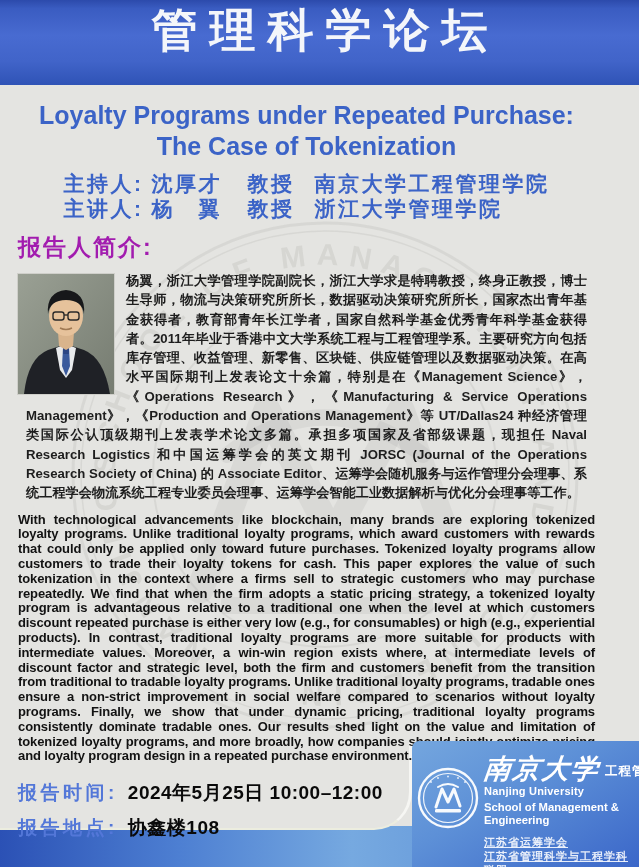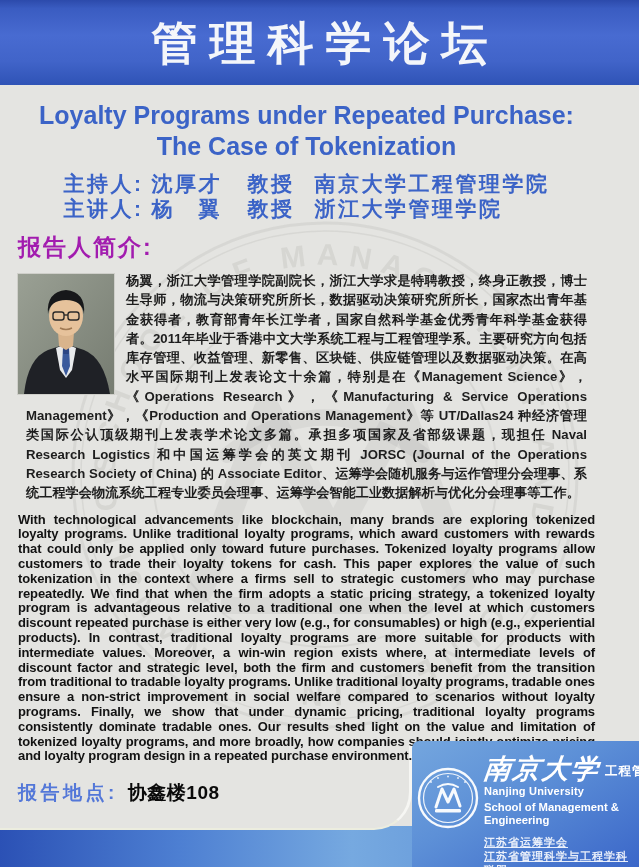--- a/index.html
+++ b/index.html
@@ -14,21 +14,21 @@
 
   
   .watermark{position:absolute;left:0;top:0;z-index:1;pointer-events:none;}
 
   
   .banner{
     position:absolute;left:0;top:0;width:639px;height:85px;z-index:6;
     background:linear-gradient(180deg,#2c4aab 0%,#3a5cc1 10%,#486bd1 42%,#4164c9 72%,#2f53b6 100%);
   }
   .banner h1{
-    margin:0;padding-top:13px;
+    margin:0;
     text-align:center;
     font-family:"Liberation Serif","DejaVu Serif",serif;
     font-size:46px;font-weight:700;
     color:#f4f6fa;letter-spacing:12px;text-indent:12px;
   }
 
   
   .main{position:absolute;left:0;top:85px;width:613px;z-index:5;}
 
   .talk-title{
@@ -223,18 +223,21 @@
 
         <path d="M 42 54 Q 48 57 54 54" stroke="#a07a54" stroke-width="1.4" fill="none"></path>
       </svg>
       <p class="bio-text">杨翼，浙江大学管理学院副院长，浙江大学求是特聘教授，终身正教授，博士生导师，物流与决策研究所所长，数据驱动决策研究所所长，国家杰出青年基金获得者，教育部青年长江学者，国家自然科学基金优秀青年科学基金获得者。2011年毕业于香港中文大学系统工程与工程管理学系。主要研究方向包括库存管理、收益管理、新零售、区块链、供应链管理以及数据驱动决策。在高水平国际期刊上发表论文十余篇，特别是在《Management Science》，《Operations Research》，《Manufacturing &amp; Service Operations Management》，《Production and Operations Management》等 UT/Dallas24 种经济管理类国际公认顶级期刊上发表学术论文多篇。承担多项国家及省部级课题，现担任 Naval Research Logistics 和中国运筹学会的英文期刊 JORSC (Journal of the Operations Research Society of China) 的 Associate Editor、运筹学会随机服务与运作管理分会理事、系统工程学会物流系统工程专业委员会理事、运筹学会智能工业数据解析与优化分会理事等工作。</p>
     </div>
 
     <p class="abstract-text">With technological advancements like blockchain, many brands are exploring tokenized loyalty programs. Unlike traditional loyalty programs, which award customers with rewards that could only be applied only toward future purchases. Tokenized loyalty programs allow customers to trade their loyalty tokens for cash. This paper explores the value of such tokenization in the context where a firms sell to strategic customers who may purchase repeatedly. We find that when the firm adopts a static pricing strategy, a tokenized loyalty program is advantageous relative to a traditional one when the level at which customers discount repeated purchase is either very low (e.g., for consumables) or high (e.g., experiential products). In contrast, traditional loyalty programs are more suitable for products with intermediate values. Moreover, a win-win region exists where, at intermediate levels of discount factor and strategic level, both the firm and customers benefit from the transition from traditional to tradable loyalty programs. Unlike traditional loyalty programs, tradable ones ensure a non-strict improvement in social welfare compared to scenarios without loyalty programs. Finally, we show that under dynamic pricing, traditional loyalty programs consistently dominate tradable ones. Our results shed light on the value and limitation of tokenized loyalty programs, and more broadly, how companies should jointly optimize pricing and loyalty program design in a repeated purchase environment.</p>
 
     <div class="schedule">
       <div class="sched-row">
+        <span class="sched-label">报告时间:</span><span class="sched-value">2024年5月25日 10:00–12:00</span>
+      </div>
+      <div class="sched-row">
         <span class="sched-label">报告地点:</span><span class="sched-value">协鑫楼108</span>
       </div>
     </div>
 
   </div>
 </div>
 
 </body></html>

